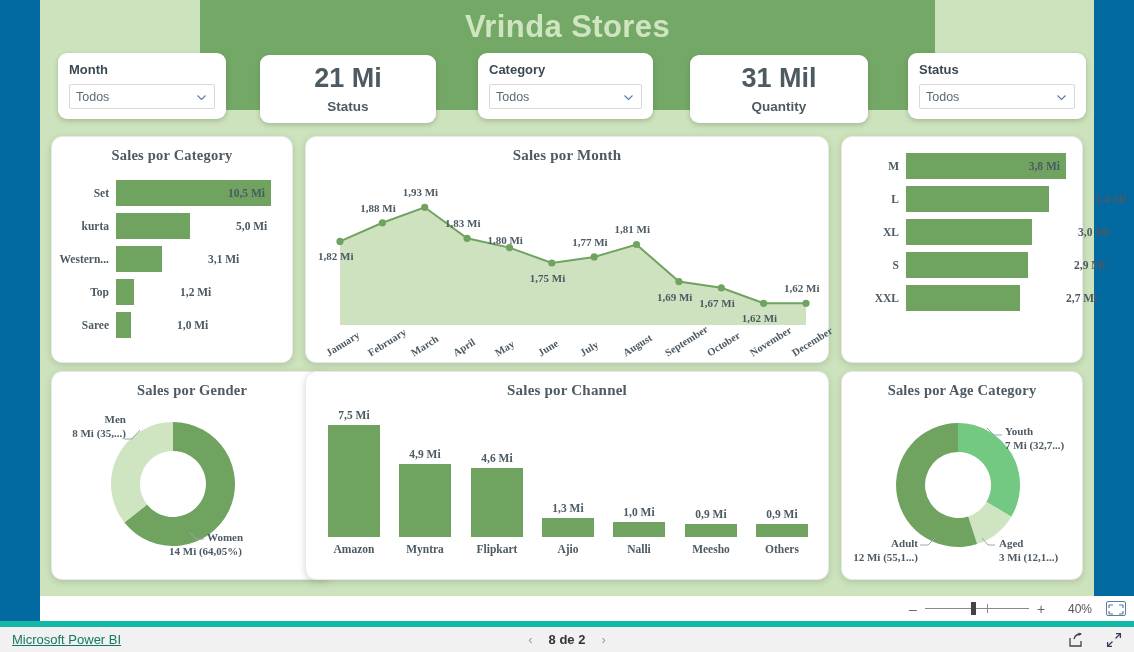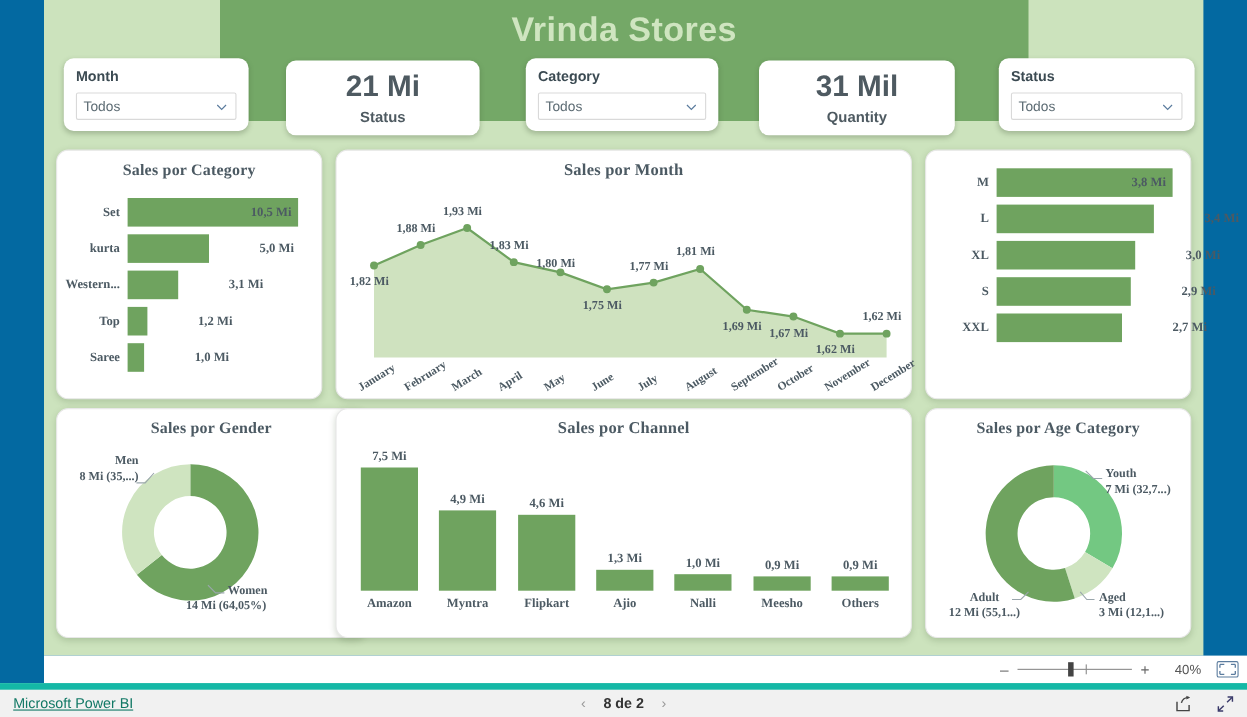--- a/index.html
+++ b/index.html
@@ -399,21 +399,21 @@
           <path d="M 78 146 L 86 146 L 93 139" stroke="#9aa6ac" stroke-width="1" fill="none"></path>
         </svg>
         <div class="donut-label" style="left:163px; top:26px;">
           <div>Youth</div>
           <div>7 Mi (32,7...)</div>
         </div>
         <div class="donut-label" style="left:157px; top:138px;">
           <div>Aged</div>
           <div>3 Mi (12,1...)</div>
         </div>
-        <div class="donut-label" style="left:16px; top:138px; text-align:center; width:74px;">
+        <div class="donut-label" style="left:2px; top:138px; text-align:right; width:74px;">
           <div>Adult</div>
           <div>12 Mi (55,1...)</div>
         </div>
       </div>
     </div>
   </div>
 
   <div class="zoombar">
     <span class="zoom-minus">–</span>
     <div class="zoom-track">

